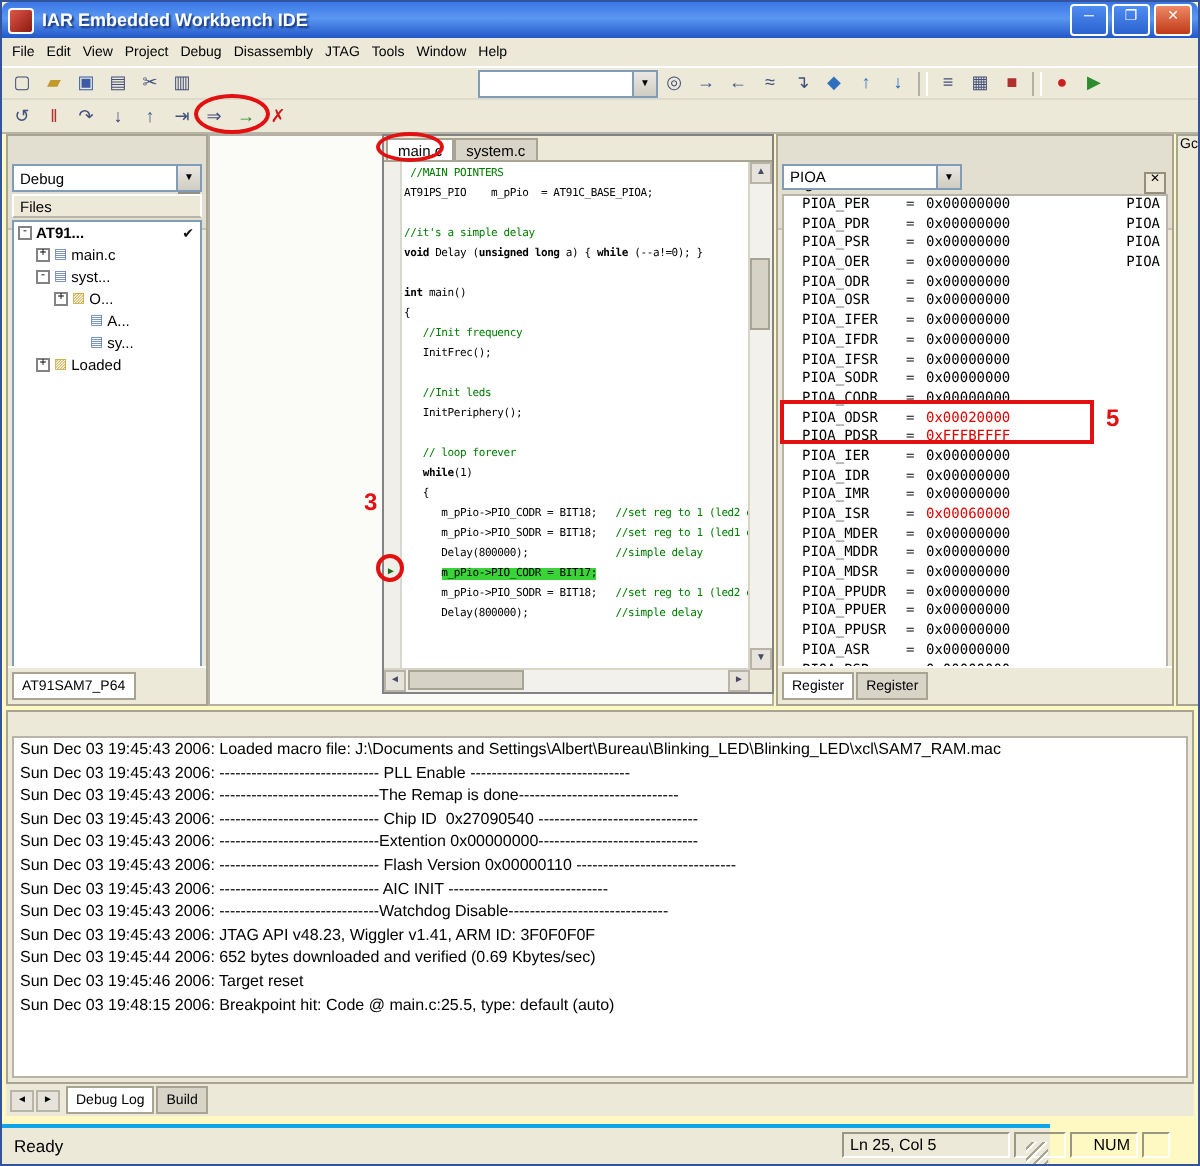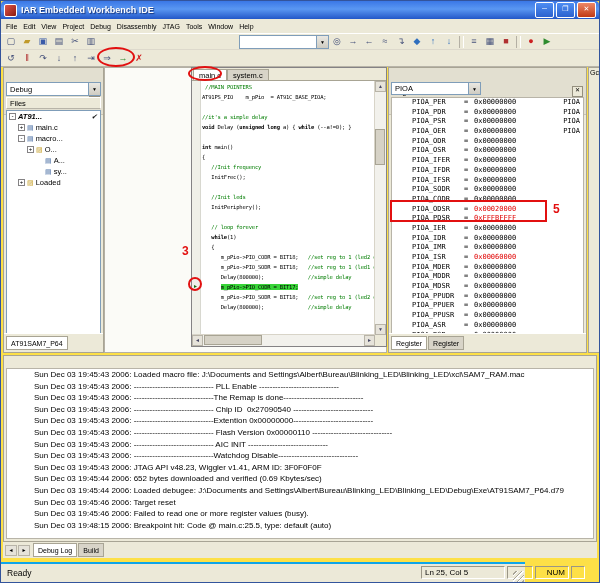--- a/index.html
+++ b/index.html
@@ -1,16 +1,16 @@
 <!DOCTYPE html>
 <html><head>
 <meta charset="utf-8">
 <style>
   html,body{margin:0;padding:0;background:#777;}
-  #win{position:relative;width:600px;height:583px;background:#fde047;overflow:hidden;
+  #win{position:relative;width:600px;height:583px;background:#fef9c3;overflow:hidden;
        font-family:"Liberation Sans",sans-serif;color:#000;border:1px solid #33549c;box-sizing:border-box;}
   
   .titlebar{position:absolute;left:0;top:0;width:100%;height:18px;box-sizing:border-box;
     background:linear-gradient(180deg,#3a77e6 0%,#5a97f2 45%,#2257c8 100%);
     display:flex;align-items:center;padding:0 3px;border-radius:4px 4px 0 0;}
   .ticon{width:11px;height:11px;background:linear-gradient(135deg,#e0564a,#8a1a10);
     border:1px solid #fff;border-radius:2px;margin-right:4px;flex-shrink:0;}
   .ttext{color:#fff;font-size:9px;font-weight:bold;flex:1;white-space:nowrap;overflow:hidden;
     text-shadow:1px 1px 1px #16357d;}
   .wbtns{display:flex;gap:2px;}
@@ -88,31 +88,31 @@
   .hscroll .sarrow{position:absolute;top:0;} .hscroll .sa-a{left:0;} .hscroll .sa-b{right:0;}
   .vthumb{position:absolute;left:0;top:48px;width:10px;height:36px;background:#D6D2C6;border:1px solid #A8A494;box-sizing:border-box;}
   .hthumb{position:absolute;left:12px;top:0;width:58px;height:10px;background:#D6D2C6;border:1px solid #A8A494;box-sizing:border-box;}
   .scorner{position:absolute;right:0;bottom:0;width:11px;height:11px;background:#ECE9D8;}
   
   .rg{left:387px;top:66px;width:199px;height:286px;}
   .rg-combo{left:2px;top:14px;width:90px;height:13px;}
   .rg-list{position:absolute;left:2px;right:2px;top:29px;bottom:16px;background:#fff;border:1px solid #B8B4A8;
     overflow:hidden;font-family:"DejaVu Sans Mono",monospace;font-size:7px;}
   .rrow{height:9.7px;line-height:9.7px;display:flex;white-space:pre;}
-  .rname{width:52px;padding-left:20px;flex-shrink:0;}
+  .rname{width:52px;padding-left:9px;flex-shrink:0;}
   .req{width:10px;flex-shrink:0;}
   .rval.red{color:#E00000;}
   .rextra{margin-left:auto;padding-right:3px;}
   .sliver{position:absolute;left:587px;top:66px;width:12px;height:286px;background:#ECE9D8;
     border:1px solid #A8A494;box-sizing:border-box;font-size:7px;padding:1px;overflow:hidden;}
   
   .lg{left:2px;top:354px;width:594px;height:187px;}
   .lg-body{position:absolute;left:2px;right:2px;top:12px;bottom:2px;background:#fff;border:1px solid #B8B4A8;
     overflow:hidden;font-size:8px;line-height:11.6px;padding-left:3px;}
-  .lrow{white-space:pre;overflow:hidden;height:11.6px;margin-left:24px;}
+  .lrow{white-space:pre;overflow:hidden;height:11.6px;}
   .bottomtabs{position:absolute;left:2px;top:541px;width:594px;height:16px;background:#ECE9D8;
     display:flex;align-items:center;padding:1px 2px;gap:1px;box-sizing:border-box;}
   .tab-arrow{width:12px;height:11px;background:#E6E3DA;border:1px solid #B8B4A8;font-size:5px;
     line-height:9px;text-align:center;box-sizing:border-box;}
   #bottomtabs-tabs{display:flex;gap:1px;margin-left:2px;}
   
   .statusbar{position:absolute;left:0;top:561px;width:524px;height:19px;background:#ECE9D8;border-top:2px solid #0ea5e9;}
   .sb-ready{position:absolute;left:6px;top:4px;font-size:8.5px;}
   .sb-box{position:absolute;top:2px;height:13px;border:1px solid;border-color:#9A9686 #FFF #FFF #9A9686;
     font-size:8px;padding:1px 3px;box-sizing:border-box;white-space:nowrap;overflow:hidden;}
@@ -260,34 +260,34 @@
     <div class="phead">
       <span>Workspace</span>
       <span class="pclose">✕</span>
     </div>
     <div class="combo ws-combo">
       <span>Debug</span>
       <span class="combo-btn">▼</span>
     </div>
     <div class="ws-files">Files</div>
     <div class="ws-tree">
-        <div class="trow" style="padding-left: 2px; font-style: italic;">
+        <div class="trow" style="padding-left: 2px;">
           <span class="texp">-</span>
           <span class="tlabel" style="font-weight: bold;">AT91...</span>
           <span class="tcheck">✔</span>
         </div>
         <div class="trow" style="padding-left: 11px;">
           <span class="texp">+</span>
           <span class="tico file">▤</span>
           <span class="tlabel">main.c</span>
         </div>
         <div class="trow" style="padding-left: 11px;">
           <span class="texp">-</span>
           <span class="tico file">▤</span>
-          <span class="tlabel">macro...</span>
+          <span class="tlabel">syst...</span>
         </div>
         <div class="trow" style="padding-left: 20px;">
           <span class="texp">+</span>
           <span class="tico folder">▨</span>
           <span class="tlabel">O...</span>
         </div>
         <div class="trow" style="padding-left: 29px;">
           <span class="texp-sp"></span>
           <span class="tico file">▤</span>
           <span class="tlabel">A...</span>
@@ -383,23 +383,21 @@
         <div class="lrow">Sun Dec 03 19:45:43 2006: Loaded macro file: J:\Documents and Settings\Albert\Bureau\Blinking_LED\Blinking_LED\xcl\SAM7_RAM.mac</div>
         <div class="lrow">Sun Dec 03 19:45:43 2006: ------------------------------ PLL Enable ------------------------------</div>
         <div class="lrow">Sun Dec 03 19:45:43 2006: ------------------------------The Remap is done------------------------------</div>
         <div class="lrow">Sun Dec 03 19:45:43 2006: ------------------------------ Chip ID  0x27090540 ------------------------------</div>
         <div class="lrow">Sun Dec 03 19:45:43 2006: ------------------------------Extention 0x00000000------------------------------</div>
         <div class="lrow">Sun Dec 03 19:45:43 2006: ------------------------------ Flash Version 0x00000110 ------------------------------</div>
         <div class="lrow">Sun Dec 03 19:45:43 2006: ------------------------------ AIC INIT ------------------------------</div>
         <div class="lrow">Sun Dec 03 19:45:43 2006: ------------------------------Watchdog Disable------------------------------</div>
         <div class="lrow">Sun Dec 03 19:45:43 2006: JTAG API v48.23, Wiggler v1.41, ARM ID: 3F0F0F0F</div>
         <div class="lrow">Sun Dec 03 19:45:44 2006: 652 bytes downloaded and verified (0.69 Kbytes/sec)</div>
-        <div class="lrow">Sun Dec 03 19:45:44 2006: Loaded debugee: J:\Documents and Settings\Albert\Bureau\Blinking_LED\Blinking_LED\Debug\Exe\AT91SAM7_P64.d79</div>
         <div class="lrow">Sun Dec 03 19:45:46 2006: Target reset</div>
-        <div class="lrow">Sun Dec 03 19:45:46 2006: Failed to read one or more register values (busy).</div>
         <div class="lrow">Sun Dec 03 19:48:15 2006: Breakpoint hit: Code @ main.c:25.5, type: default (auto)</div>
       </div>
   </div>
 
   <div class="bottomtabs">
     <div class="tab-arrow">◄</div>
     <div class="tab-arrow">►</div>
     <div id="bottomtabs-tabs">
         <div class="btab active">Debug Log</div>
         <div class="btab">Build</div>

